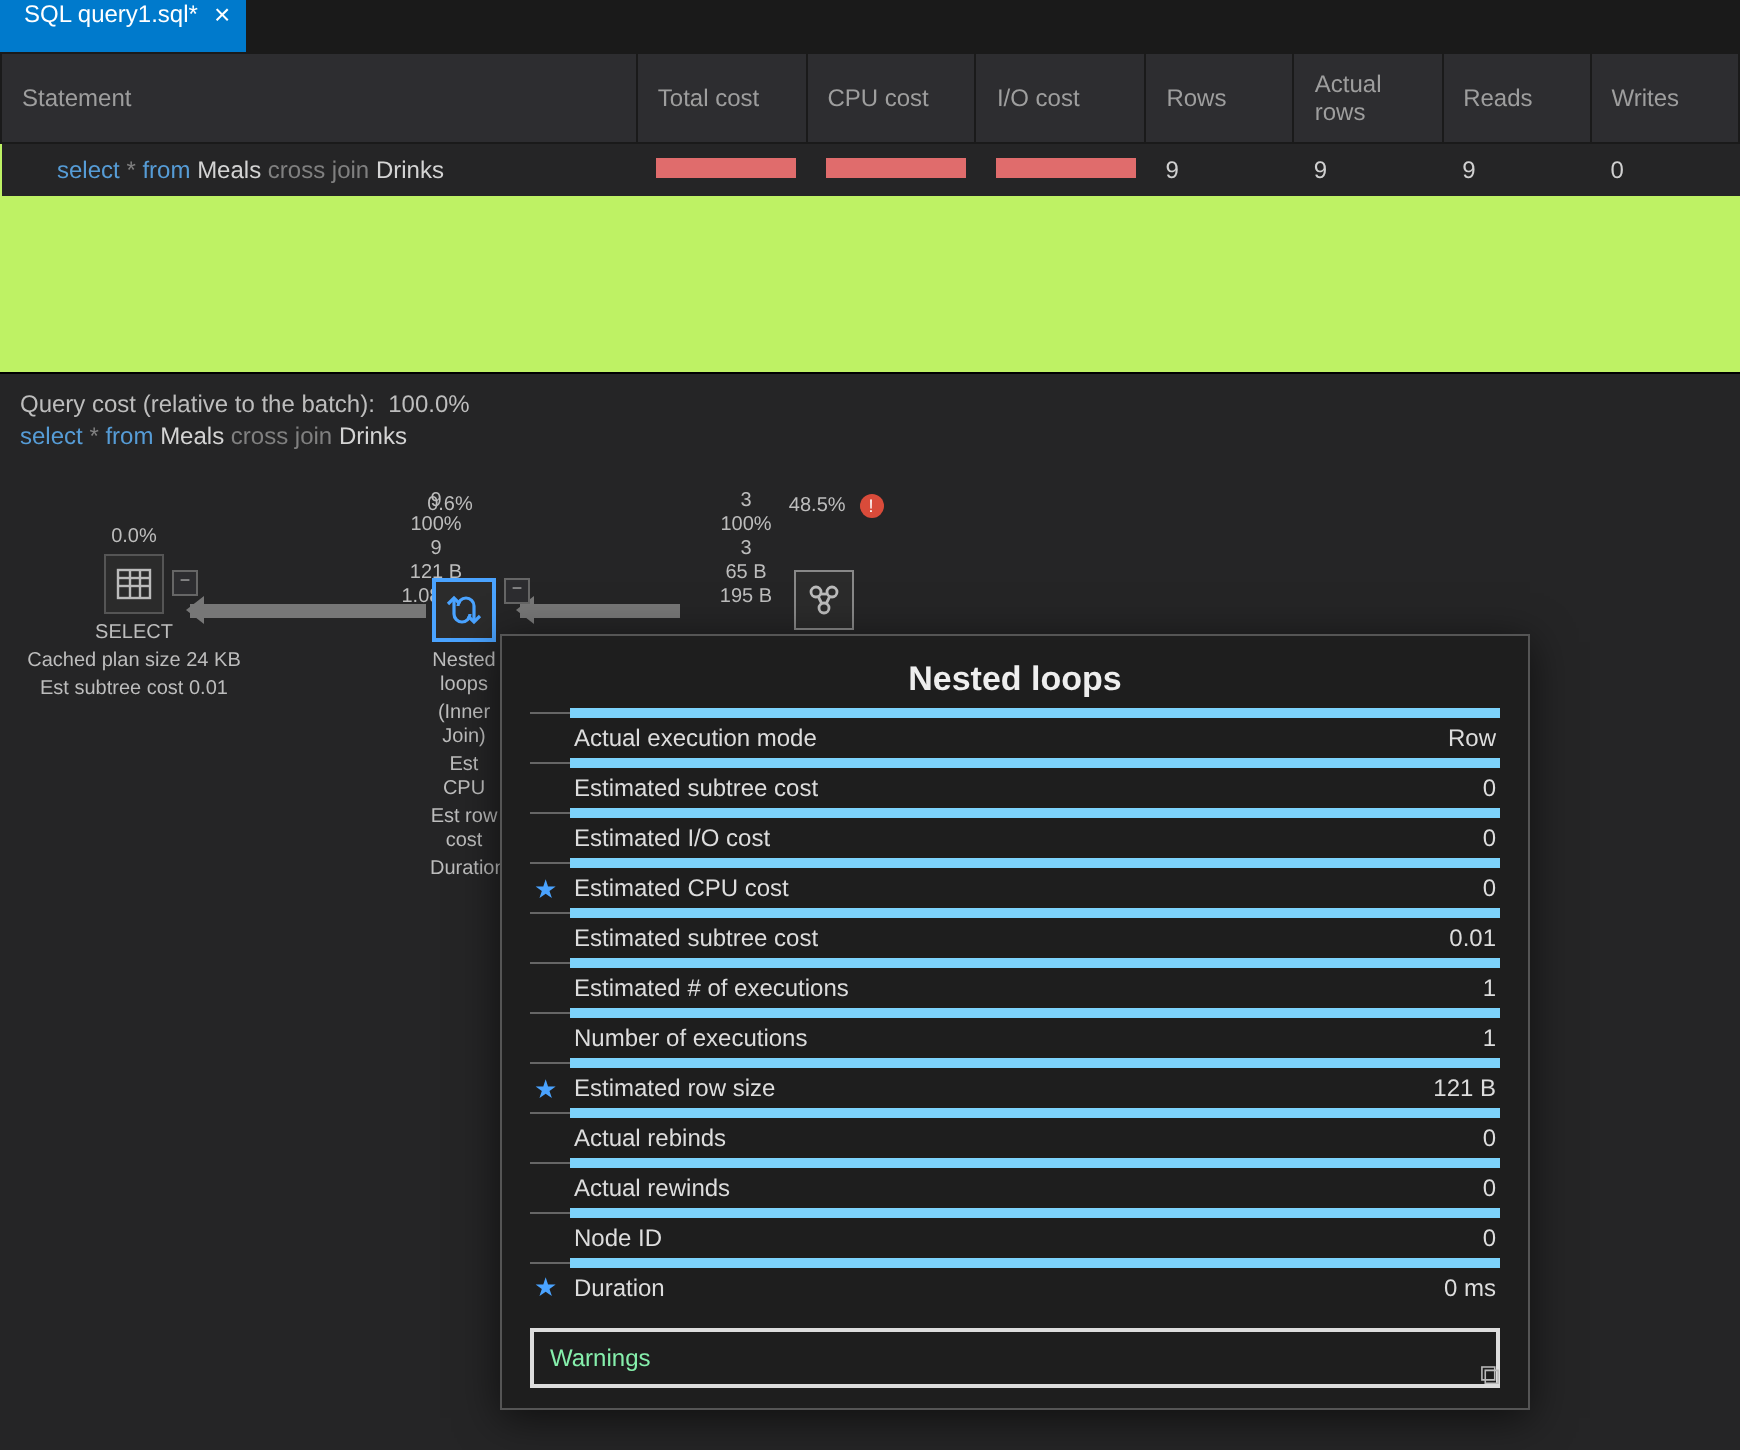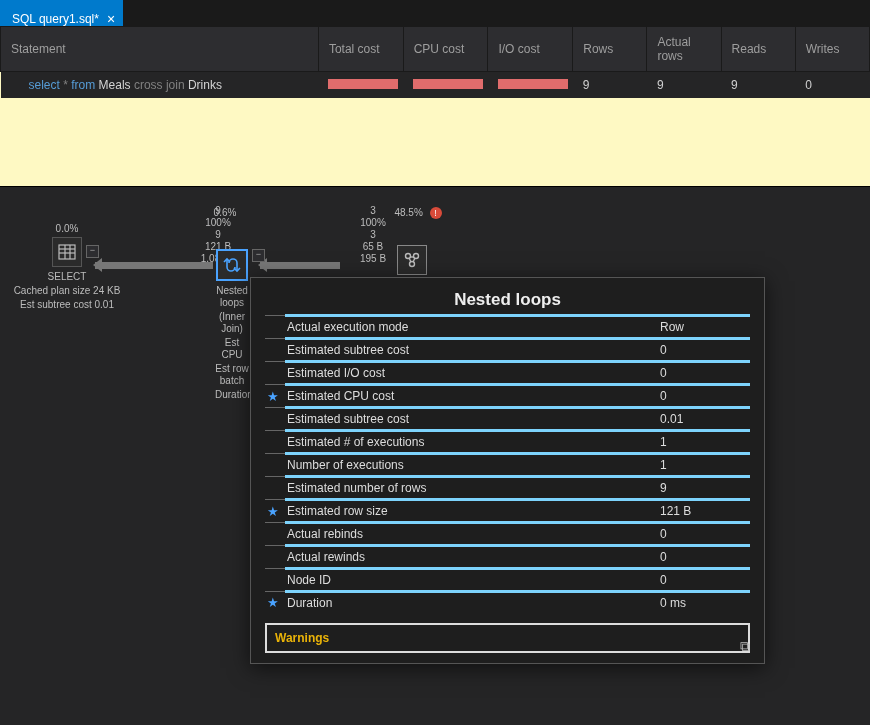--- a/index.html
+++ b/index.html
@@ -1,19 +1,19 @@
 <!DOCTYPE html>
 <html><head>
 <meta charset="utf-8">
 <style>
   html,body{margin:0;padding:0;background:#1e1e1e;font-family:"Segoe UI",Arial,sans-serif;font-size:12px;color:#b8b8b8;width:870px;height:725px;overflow:hidden}
   .tabbar{background:#1a1a1a;height:26px;display:flex;align-items:stretch}
-  .tab{background:#007acc;color:#fff;display:flex;align-items:flex-end;padding:0 8px 0 12px;font-size:12px;gap:8px}
+  .tab{background:#007acc;color:#fff;display:flex;align-items:flex-start;padding:0 8px 0 12px;font-size:12px;gap:8px}
   .tab .close{font-size:14px;color:#fff;line-height:1}
-  .grid-pane{background:#fef9c3;border-bottom:1px solid #000;height:160px}
+  .grid-pane{background:#bef264;border-bottom:1px solid #000;height:160px}
   table.stmt{width:100%;border-collapse:collapse;table-layout:fixed}
   table.stmt th{background:#2d2d30;color:#9e9e9e;font-weight:normal;text-align:left;padding:8px 10px;border:1px solid #1a1a1a;font-size:12px}
   table.stmt td{background:#252526;color:#d0d0d0;padding:6px 10px;border:0;font-size:12px;vertical-align:middle}
   .col-stmt{width:300px}
   .col-num{width:70px}
   .col-bar{width:80px}
   .bar{height:10px;background:#e06c6c;display:inline-block}
   .kw-blue{color:#569cd6}
   .kw-grey{color:#808080}
   .kw-white{color:#d4d4d4}
@@ -30,25 +30,25 @@
   .node .lbl{line-height:12px;margin-top:2px}
   .toggle{position:absolute;width:11px;height:11px;border:1px solid #666;background:#2d2d30;color:#aaa;font-size:9px;line-height:9px;text-align:center;cursor:pointer}
   .arrow{position:absolute;background:#777;height:7px}
   .arrow::before{content:"";position:absolute;left:-9px;top:-4px;border:7px solid transparent;border-right:9px solid #777}
   .arrow.thin{height:4px;opacity:.5}
   .arrow.thin::before{top:-5px}
   .tooltip{position:absolute;left:250px;top:90px;width:485px;background:#1e1e1e;border:1px solid #555;padding:12px 14px 10px 14px;color:#e0e0e0;box-shadow:0 4px 20px rgba(0,0,0,.6)}
   .tooltip h1{margin:0 0 4px 0;text-align:center;font-size:17px;font-weight:600;color:#eee}
   .tooltip .desc{font-size:12px;color:#ccc;margin-bottom:10px}
   .tooltip table{width:100%;border-collapse:collapse}
-  .tooltip table td{border-top:3px solid #7dd3fc;padding:3px 2px;font-size:12px;color:#ddd}
-  .tooltip table td.val{}
+  .tooltip table td{border-top:5px solid #7dd3fc;padding:3px 2px;font-size:12px;color:#ddd}
+  .tooltip table td.val{text-align:right}
   .tooltip .starcell{width:16px;text-align:left;color:#4aa3ff;font-size:13px;border-top:1px solid #666}
   .warnbox{margin-top:10px;border:2px solid #ddd;padding:6px 8px}
-  .warnbox .t{font-weight:700;color:#eab308}
+  .warnbox .t{font-weight:400;color:#86efac}
   .copyicon{position:absolute;right:14px;bottom:8px;color:#bbb;font-size:14px}
   svg{display:block}
 </style>
 </head>
 <body>
 
 <div class="tabbar">
   <div class="tab">
     <span>SQL query1.sql*</span>
     <span class="close">×</span>
@@ -95,20 +95,32 @@
       <td>9</td>
       <td>9</td>
       <td>9</td>
       <td>0</td>
     </tr>
       </tbody>
   </table>
 </div>
 
 <div class="plan-pane">
+  <div class="plan-header">
+    <span>Query cost (relative to the batch):</span>&nbsp;
+    <span>100.0%</span>
+    <div class="stmt">
+      <span class="kw-blue">select</span>
+      <span class="kw-grey">*</span>
+      <span class="kw-blue">from</span>
+      <span class="kw-white">Meals</span>
+      <span class="kw-grey">cross join</span>
+      <span class="kw-white">Drinks</span>
+    </div>
+  </div>
 
   <div class="diagram">
 
     <div class="arrow" style="left:95px;top:75px;width:118px"></div>
     <div class="arrow" style="left:260px;top:75px;width:80px"></div>
     <div class="arrow thin" style="left:260px;top:96px;width:80px"></div>
 
     <div class="node sel" style="left:12px;top:36px;width:110px">
       <div class="stats">0.0%</div>
       <div class="iconbox">
@@ -143,21 +155,21 @@
         <svg width="20" height="20" viewBox="0 0 20 20" fill="none" stroke="#4aa3ff" stroke-width="1.6">
           <path d="M5 4v8a4 4 0 0 0 8 0"></path>
             <polyline points="2,7 5,4 8,7"></polyline>
             <path d="M15 16v-8a4 4 0 0 0-8 0"></path>
             <polyline points="12,13 15,16 18,13"></polyline>
         </svg>
       </div>
       <div class="lbl">Nested loops</div>
       <div class="lbl">(Inner Join)</div>
       <div class="lbl">Est CPU</div>
-      <div class="lbl">Est row batch</div>
+      <div class="lbl">Est row cost</div>
       <div class="lbl">Duration</div>
     </div>
     <div class="toggle" style="left:252px;top:62px">−</div>
 
     <div class="node" style="left:343px;top:18px;width:60px">
       <div class="stats">
         <span>3</span><br>
         <span>100%</span><br>
         <span>3</span><br>
         <span>65 B</span><br>
@@ -216,25 +228,20 @@
               <td class="starcell"></td>
               <td>Estimated # of executions</td>
               <td class="val">1</td>
             </tr>
             <tr>
               <td class="starcell"></td>
               <td>Number of executions</td>
               <td class="val">1</td>
             </tr>
             <tr>
-              <td class="starcell"></td>
-              <td>Estimated number of rows</td>
-              <td class="val">9</td>
-            </tr>
-            <tr>
               <td class="starcell">★</td>
               <td>Estimated row size</td>
               <td class="val">121 B</td>
             </tr>
             <tr>
               <td class="starcell"></td>
               <td>Actual rebinds</td>
               <td class="val">0</td>
             </tr>
             <tr>

